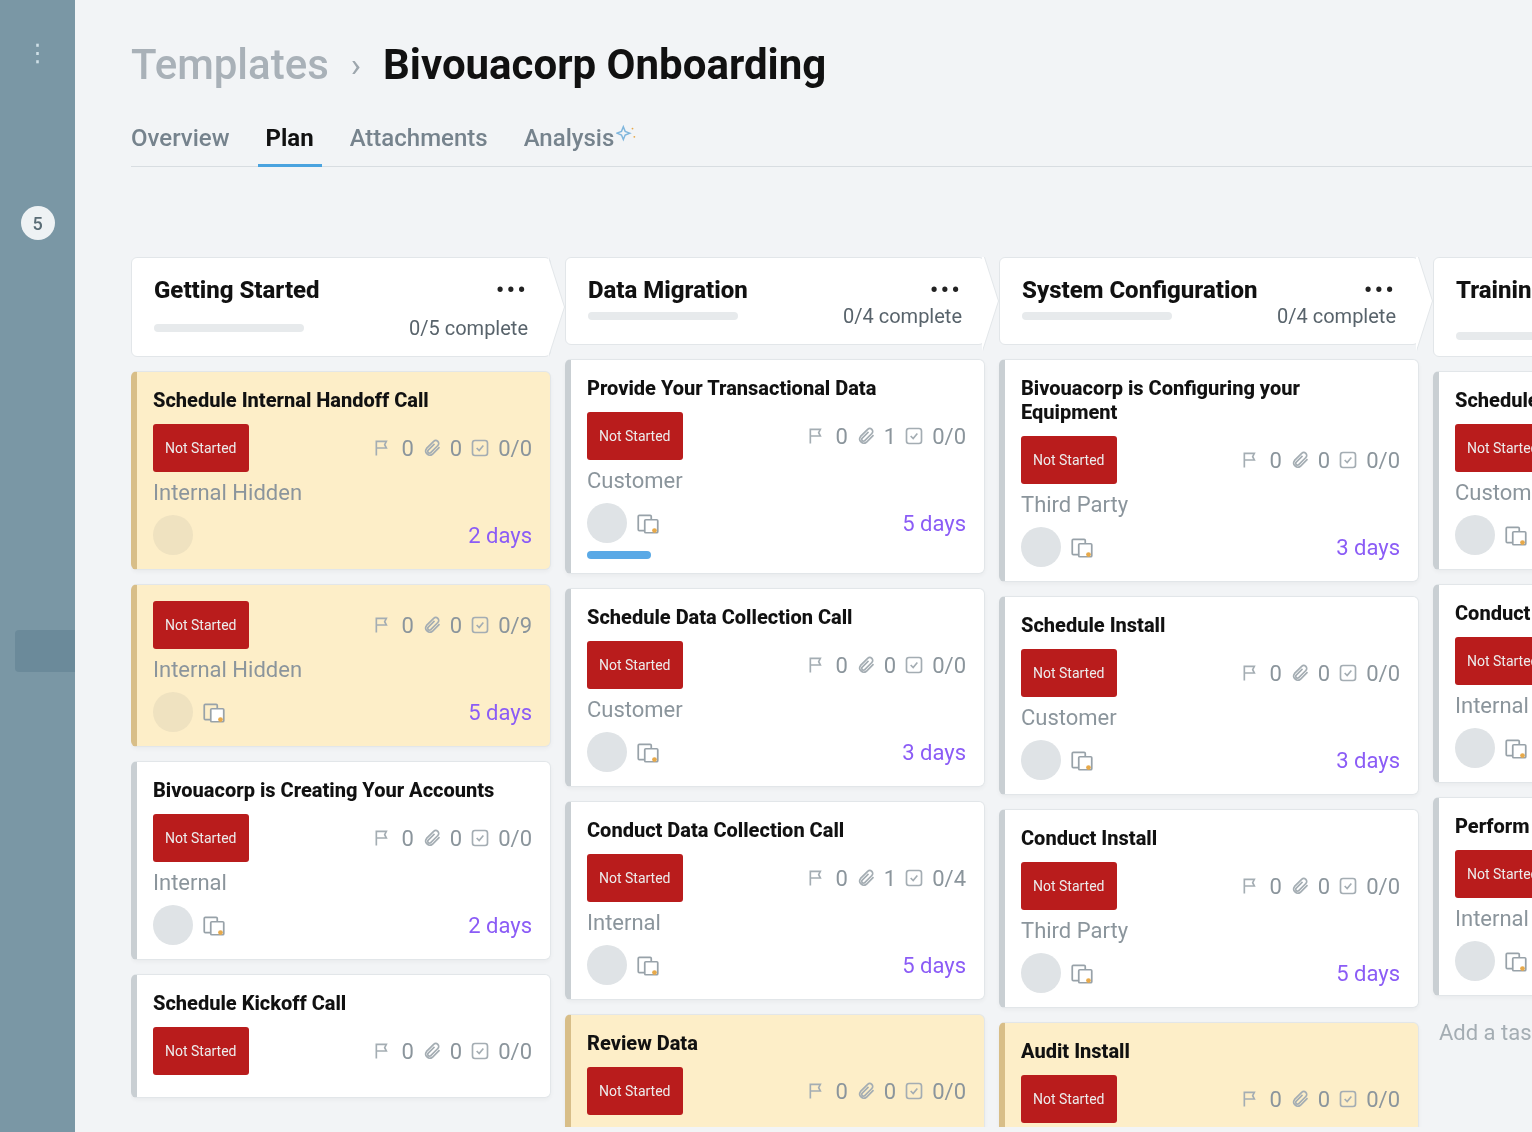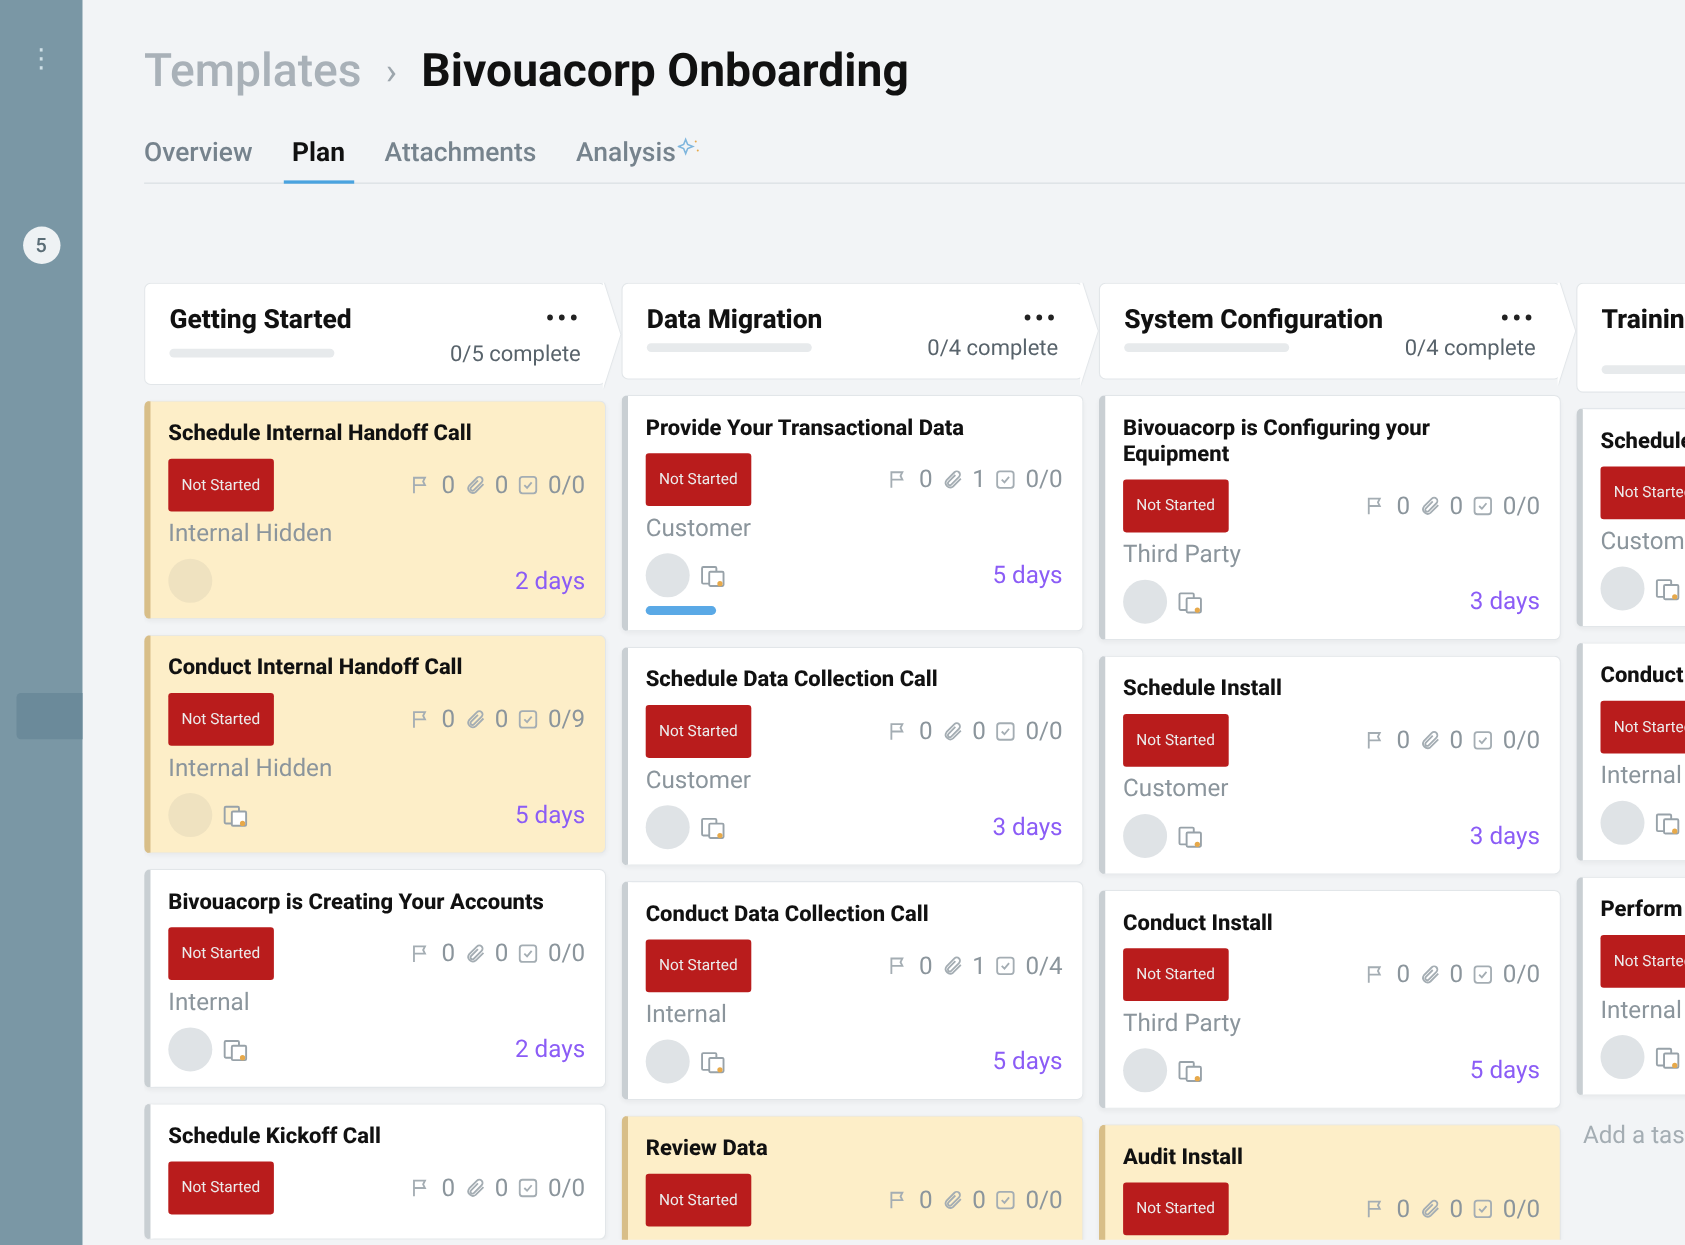--- a/index.html
+++ b/index.html
@@ -329,21 +329,20 @@
                 <span>0/0</span>
               </div>
             </div>
             <div class="card-sub">Internal Hidden</div>
             <div class="card-row2">
               <div class="avatar"></div>
               <div class="duration">2 days</div>
             </div>
           </div>
           <div class="card highlight">
-            <div class="card-title">Conduct Internal Handoff Call</div>
             <div class="card-row1">
               <div class="status-pill">Not Started</div>
               <div class="metrics">
                 <span class="mini-icon">
                   <svg width="20" height="20" viewBox="0 0 24 24" fill="none" stroke="#a4adb3" stroke-width="2">
                     <path d="M4 21V4h12l-2 4 2 4H4"></path>
                   </svg>
                 </span>
                 <span>0</span>
                 <span class="mini-icon">

